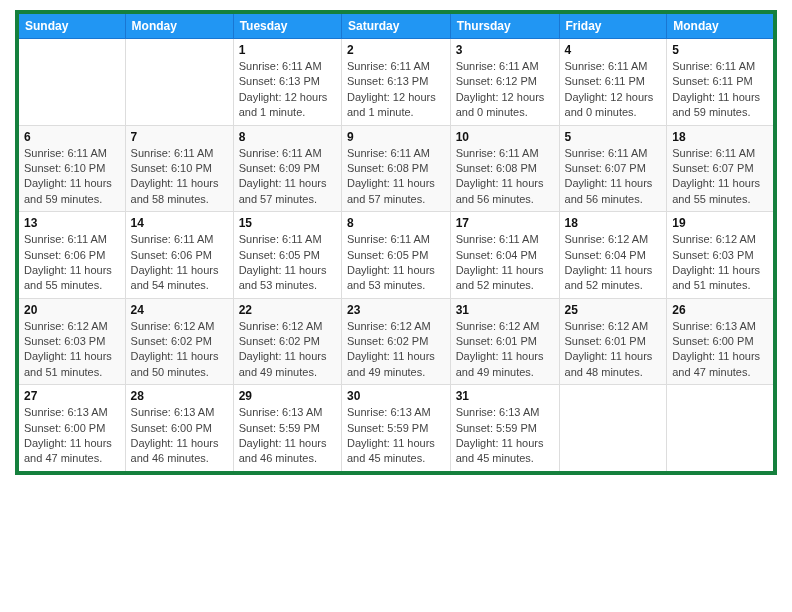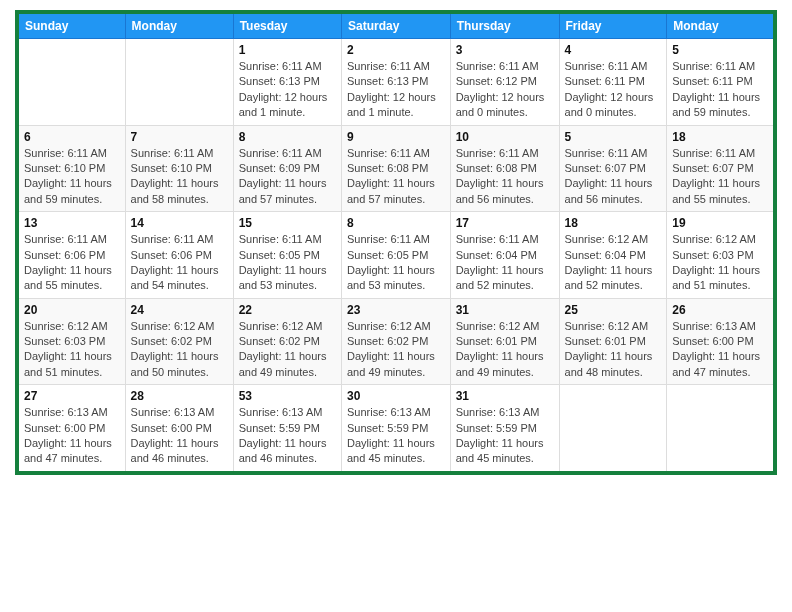--- a/index.html
+++ b/index.html
@@ -230,21 +230,21 @@
         <tr>
           <td>
             <div class="day-number">27</div>
             <div class="day-info">Sunrise: 6:13 AM<br>Sunset: 6:00 PM<br>Daylight: 11 hours and 47 minutes.</div>
           </td>
           <td>
             <div class="day-number">28</div>
             <div class="day-info">Sunrise: 6:13 AM<br>Sunset: 6:00 PM<br>Daylight: 11 hours and 46 minutes.</div>
           </td>
           <td>
-            <div class="day-number">53</div>
+            <div class="day-number">29</div>
             <div class="day-info">Sunrise: 6:13 AM<br>Sunset: 5:59 PM<br>Daylight: 11 hours and 46 minutes.</div>
           </td>
           <td>
             <div class="day-number">30</div>
             <div class="day-info">Sunrise: 6:13 AM<br>Sunset: 5:59 PM<br>Daylight: 11 hours and 45 minutes.</div>
           </td>
           <td>
             <div class="day-number">31</div>
             <div class="day-info">Sunrise: 6:13 AM<br>Sunset: 5:59 PM<br>Daylight: 11 hours and 45 minutes.</div>
           </td>

